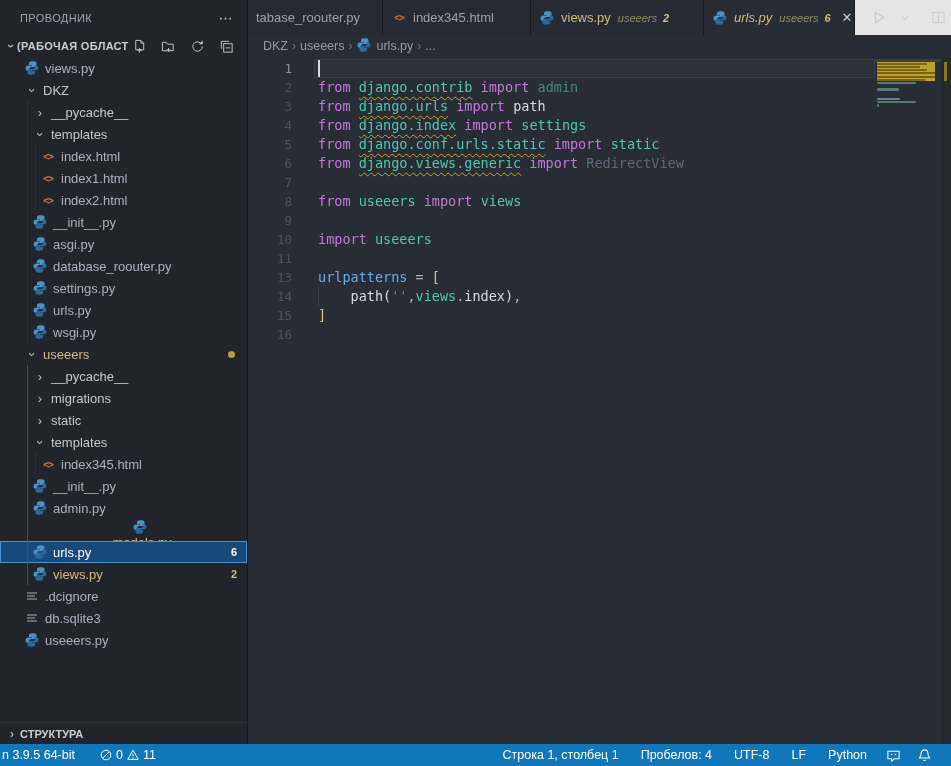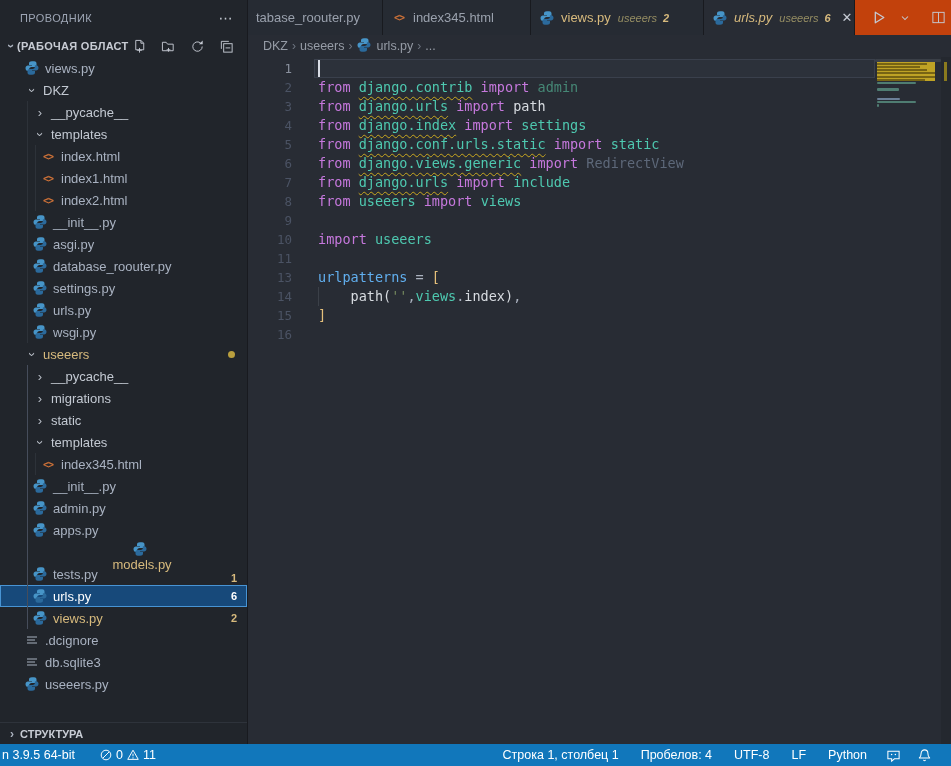--- a/index.html
+++ b/index.html
@@ -33,21 +33,21 @@
   .row .dot { margin-left: auto; margin-right: 12px; width: 7px; height: 7px; border-radius: 50%; background: #b99f3e; }
   .guide { position: absolute; top: 0; bottom: 0; width: 1px; }
   .guide.dim { background: #2d3239; }
   .guide.active { background: #464d5b; }
   .html-ic { color: #cc7138; font-weight: bold; font-size: 10px; letter-spacing: -1px; font-family: "DejaVu Sans Mono", monospace; }
   .outline-header { height: 22px; flex: none; border-top: 1px solid #2e333b; display: flex; align-items: center; font-size: 11px; font-weight: bold; color: #c8ccd4; padding-left: 4px; cursor: pointer; }
   .outline-header .chev { width: 16px; text-align: center; font-size: 12px; color:#aab1bd; display:inline-block; }
 
   
   .editor-col { flex: 1; min-width: 0; display: flex; flex-direction: column; background: #282c34; }
-  .tabbar { height: 35px; flex: none; background: #c2410c; display: flex; align-items: stretch; }
+  .tabbar { height: 35px; flex: none; background: #e5e5e5; display: flex; align-items: stretch; }
   .tab { display: flex; align-items: center; padding: 0 10px 0 8px; font-size: 13px; background: #262b33; border-right: 1px solid #181a1f; color: #9aa1ad; overflow: hidden; flex: none; cursor: pointer; }
   .tab.active { background: #282c34; }
   .tab .fic { width: 16px; height: 16px; margin-right: 6px; flex: none; display:flex; align-items:center; justify-content:center; }
   .tab .tlabel { white-space: nowrap; }
   .tab.mod .tlabel { color: #d7ba7d; }
   .tab .tlabel.it { font-style: italic; }
   .tab .desc { font-size: 11px; margin-left: 7px; font-style: italic; color: #968e63; white-space: nowrap; }
   .tab .tbadge { font-size: 11px; font-weight: bold; margin-left: 6px; color: #d7ba7d; font-style: italic; }
   .tab .close { margin-left: 9px; color: #c5cad3; font-size: 13px; padding: 1px 2px; }
   .editor-actions { margin-left: auto; display: flex; align-items: center; gap: 6px; padding: 0 12px; color: #c5cad3; }
@@ -298,50 +298,30 @@
           <div class="row file  " style="padding-left: 32px;">
             <div class="guide active" style="left: 27px;"></div>
             <span class="fic">
               <svg xmlns="http://www.w3.org/2000/svg" width="16" height="16" viewBox="0 0 16 16" fill="none">
                 <path fill="#4795c8" d="M7.9 1.2c-1.8 0-2.9.8-2.9 2v1.7h3v.6H3.9c-1.3 0-2.4 1-2.4 2.7 0 1.6 1 2.6 2.3 2.6h1.3V9.2c0-1.3 1.1-2.3 2.4-2.3h3c1.1 0 2-.9 2-2V3.2c0-1.2-1.1-2-2.3-2z"></path>
                 <path fill="#2b6a9c" d="M8.1 14.8c1.8 0 2.9-.8 2.9-2v-1.7H8v-.6h4.1c1.3 0 2.4-1 2.4-2.7 0-1.6-1-2.6-2.3-2.6h-1.3v1.6c0 1.3-1.1 2.3-2.4 2.3h-3c-1.1 0-2 .9-2 2v1.7c0 1.2 1.1 2 2.3 2z"></path>
               </svg>
             </span>
             <span class="lbl">admin.py</span>
           </div>
-          <div class="row file  " style="padding-left: 32px;">
-            <div class="guide active" style="left: 27px;"></div>
-            <span class="fic">
-              <svg xmlns="http://www.w3.org/2000/svg" width="16" height="16" viewBox="0 0 16 16" fill="none">
-                <path fill="#4795c8" d="M7.9 1.2c-1.8 0-2.9.8-2.9 2v1.7h3v.6H3.9c-1.3 0-2.4 1-2.4 2.7 0 1.6 1 2.6 2.3 2.6h1.3V9.2c0-1.3 1.1-2.3 2.4-2.3h3c1.1 0 2-.9 2-2V3.2c0-1.2-1.1-2-2.3-2z"></path>
-                <path fill="#2b6a9c" d="M8.1 14.8c1.8 0 2.9-.8 2.9-2v-1.7H8v-.6h4.1c1.3 0 2.4-1 2.4-2.7 0-1.6-1-2.6-2.3-2.6h-1.3v1.6c0 1.3-1.1 2.3-2.4 2.3h-3c-1.1 0-2 .9-2 2v1.7c0 1.2 1.1 2 2.3 2z"></path>
-              </svg>
-            </span>
-            <span class="lbl">apps.py</span>
-          </div>
           <div class="row file yellow " style="padding-left: 32px; flex-direction: column;">
             <div class="guide active" style="left: 27px;"></div>
             <span class="fic">
               <svg xmlns="http://www.w3.org/2000/svg" width="16" height="16" viewBox="0 0 16 16" fill="none">
                 <path fill="#4795c8" d="M7.9 1.2c-1.8 0-2.9.8-2.9 2v1.7h3v.6H3.9c-1.3 0-2.4 1-2.4 2.7 0 1.6 1 2.6 2.3 2.6h1.3V9.2c0-1.3 1.1-2.3 2.4-2.3h3c1.1 0 2-.9 2-2V3.2c0-1.2-1.1-2-2.3-2z"></path>
                 <path fill="#2b6a9c" d="M8.1 14.8c1.8 0 2.9-.8 2.9-2v-1.7H8v-.6h4.1c1.3 0 2.4-1 2.4-2.7 0-1.6-1-2.6-2.3-2.6h-1.3v1.6c0 1.3-1.1 2.3-2.4 2.3h-3c-1.1 0-2 .9-2 2v1.7c0 1.2 1.1 2 2.3 2z"></path>
               </svg>
             </span>
             <span class="lbl">models.py</span>
             <span class="badge">1</span>
-          </div>
-          <div class="row file  " style="padding-left: 32px;">
-            <div class="guide active" style="left: 27px;"></div>
-            <span class="fic">
-              <svg xmlns="http://www.w3.org/2000/svg" width="16" height="16" viewBox="0 0 16 16" fill="none">
-                <path fill="#4795c8" d="M7.9 1.2c-1.8 0-2.9.8-2.9 2v1.7h3v.6H3.9c-1.3 0-2.4 1-2.4 2.7 0 1.6 1 2.6 2.3 2.6h1.3V9.2c0-1.3 1.1-2.3 2.4-2.3h3c1.1 0 2-.9 2-2V3.2c0-1.2-1.1-2-2.3-2z"></path>
-                <path fill="#2b6a9c" d="M8.1 14.8c1.8 0 2.9-.8 2.9-2v-1.7H8v-.6h4.1c1.3 0 2.4-1 2.4-2.7 0-1.6-1-2.6-2.3-2.6h-1.3v1.6c0 1.3-1.1 2.3-2.4 2.3h-3c-1.1 0-2 .9-2 2v1.7c0 1.2 1.1 2 2.3 2z"></path>
-              </svg>
-            </span>
-            <span class="lbl">tests.py</span>
           </div>
           <div class="row file  selected" style="padding-left: 32px;">
             <div class="guide active" style="left: 27px;"></div>
             <span class="fic">
               <svg xmlns="http://www.w3.org/2000/svg" width="16" height="16" viewBox="0 0 16 16" fill="none">
                 <path fill="#4795c8" d="M7.9 1.2c-1.8 0-2.9.8-2.9 2v1.7h3v.6H3.9c-1.3 0-2.4 1-2.4 2.7 0 1.6 1 2.6 2.3 2.6h1.3V9.2c0-1.3 1.1-2.3 2.4-2.3h3c1.1 0 2-.9 2-2V3.2c0-1.2-1.1-2-2.3-2z"></path>
                 <path fill="#2b6a9c" d="M8.1 14.8c1.8 0 2.9-.8 2.9-2v-1.7H8v-.6h4.1c1.3 0 2.4-1 2.4-2.7 0-1.6-1-2.6-2.3-2.6h-1.3v1.6c0 1.3-1.1 2.3-2.4 2.3h-3c-1.1 0-2 .9-2 2v1.7c0 1.2 1.1 2 2.3 2z"></path>
               </svg>
             </span>
             <span class="lbl">urls.py</span>
@@ -493,21 +473,20 @@
             <div class="line">
               <span class="ln">5</span>
               <span class="content"><span class="tk-keyword">from</span><span class="tk-punct"> </span><span class="tk-module warn">django.conf.urls.static</span><span class="tk-punct"> </span><span class="tk-keyword">import</span><span class="tk-punct"> </span><span class="tk-module">static</span></span>
             </div>
             <div class="line">
               <span class="ln">6</span>
               <span class="content"><span class="tk-keyword">from</span><span class="tk-punct"> </span><span class="tk-module warn">django.views.generic</span><span class="tk-punct"> </span><span class="tk-keyword">import</span><span class="tk-punct"> </span><span class="tk-type-dim">RedirectView</span></span>
             </div>
             <div class="line">
               <span class="ln">7</span>
-              <span class="content"><span class="tk-keyword">from</span><span class="tk-punct"> </span><span class="tk-module warn">django.urls</span><span class="tk-punct"> </span><span class="tk-keyword">import</span><span class="tk-punct"> </span><span class="tk-module">include</span></span>
             </div>
             <div class="line">
               <span class="ln">8</span>
               <span class="content"><span class="tk-keyword">from</span><span class="tk-punct"> </span><span class="tk-module">useeers</span><span class="tk-punct"> </span><span class="tk-keyword">import</span><span class="tk-punct"> </span><span class="tk-module">views</span></span>
             </div>
             <div class="line">
               <span class="ln">9</span>
               <span class="content"></span>
             </div>
             <div class="line">

